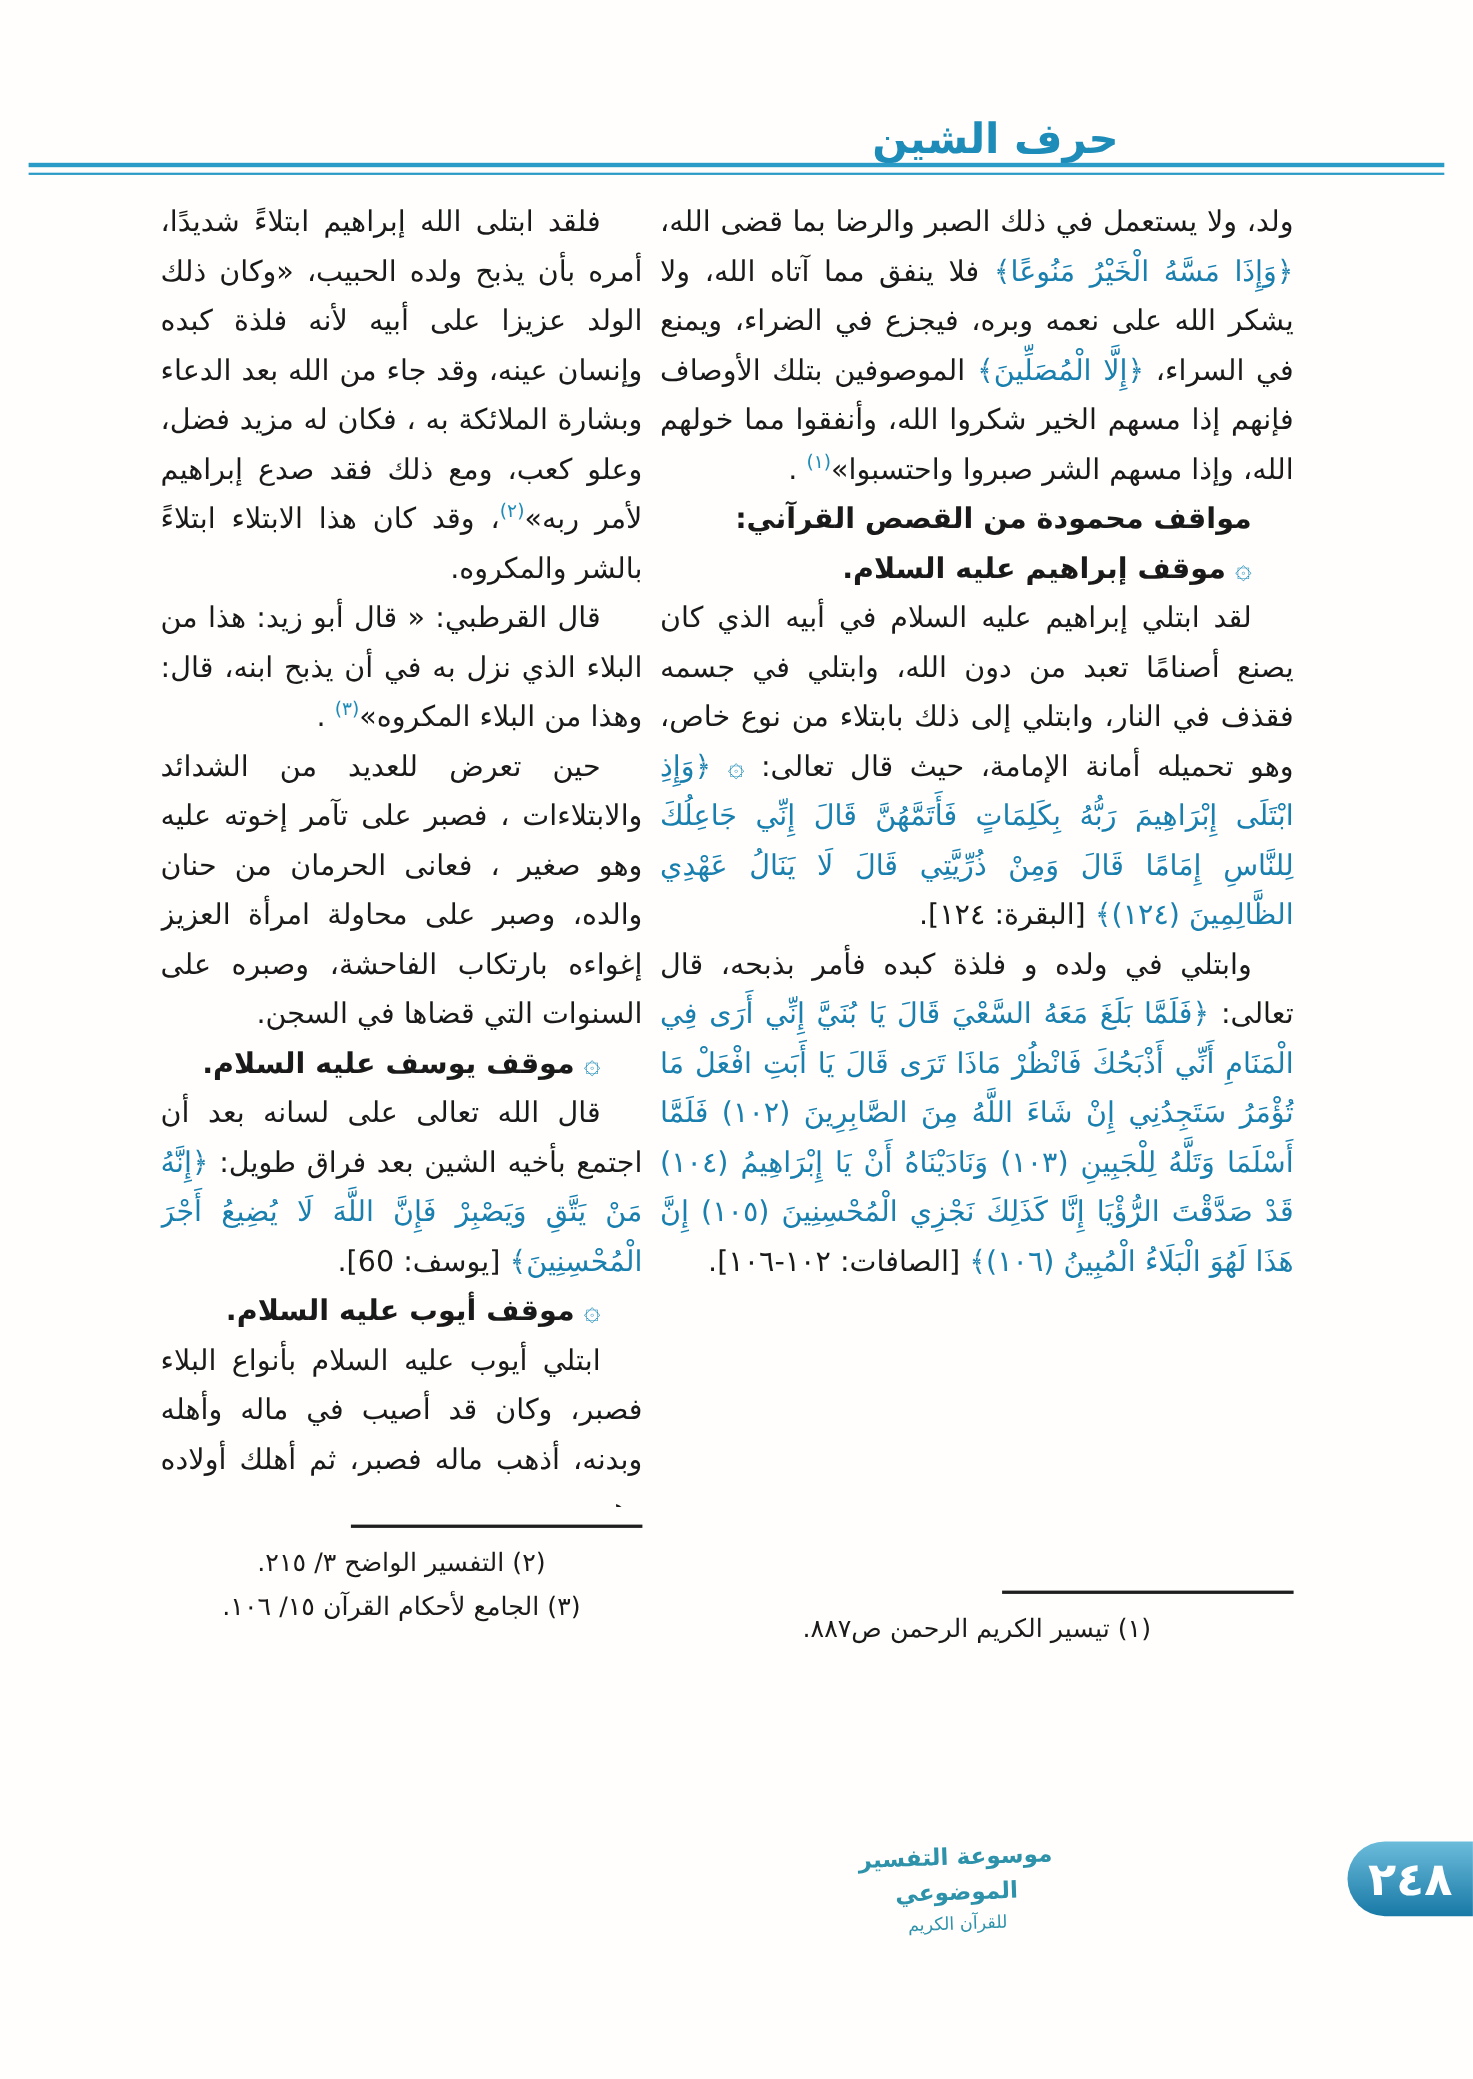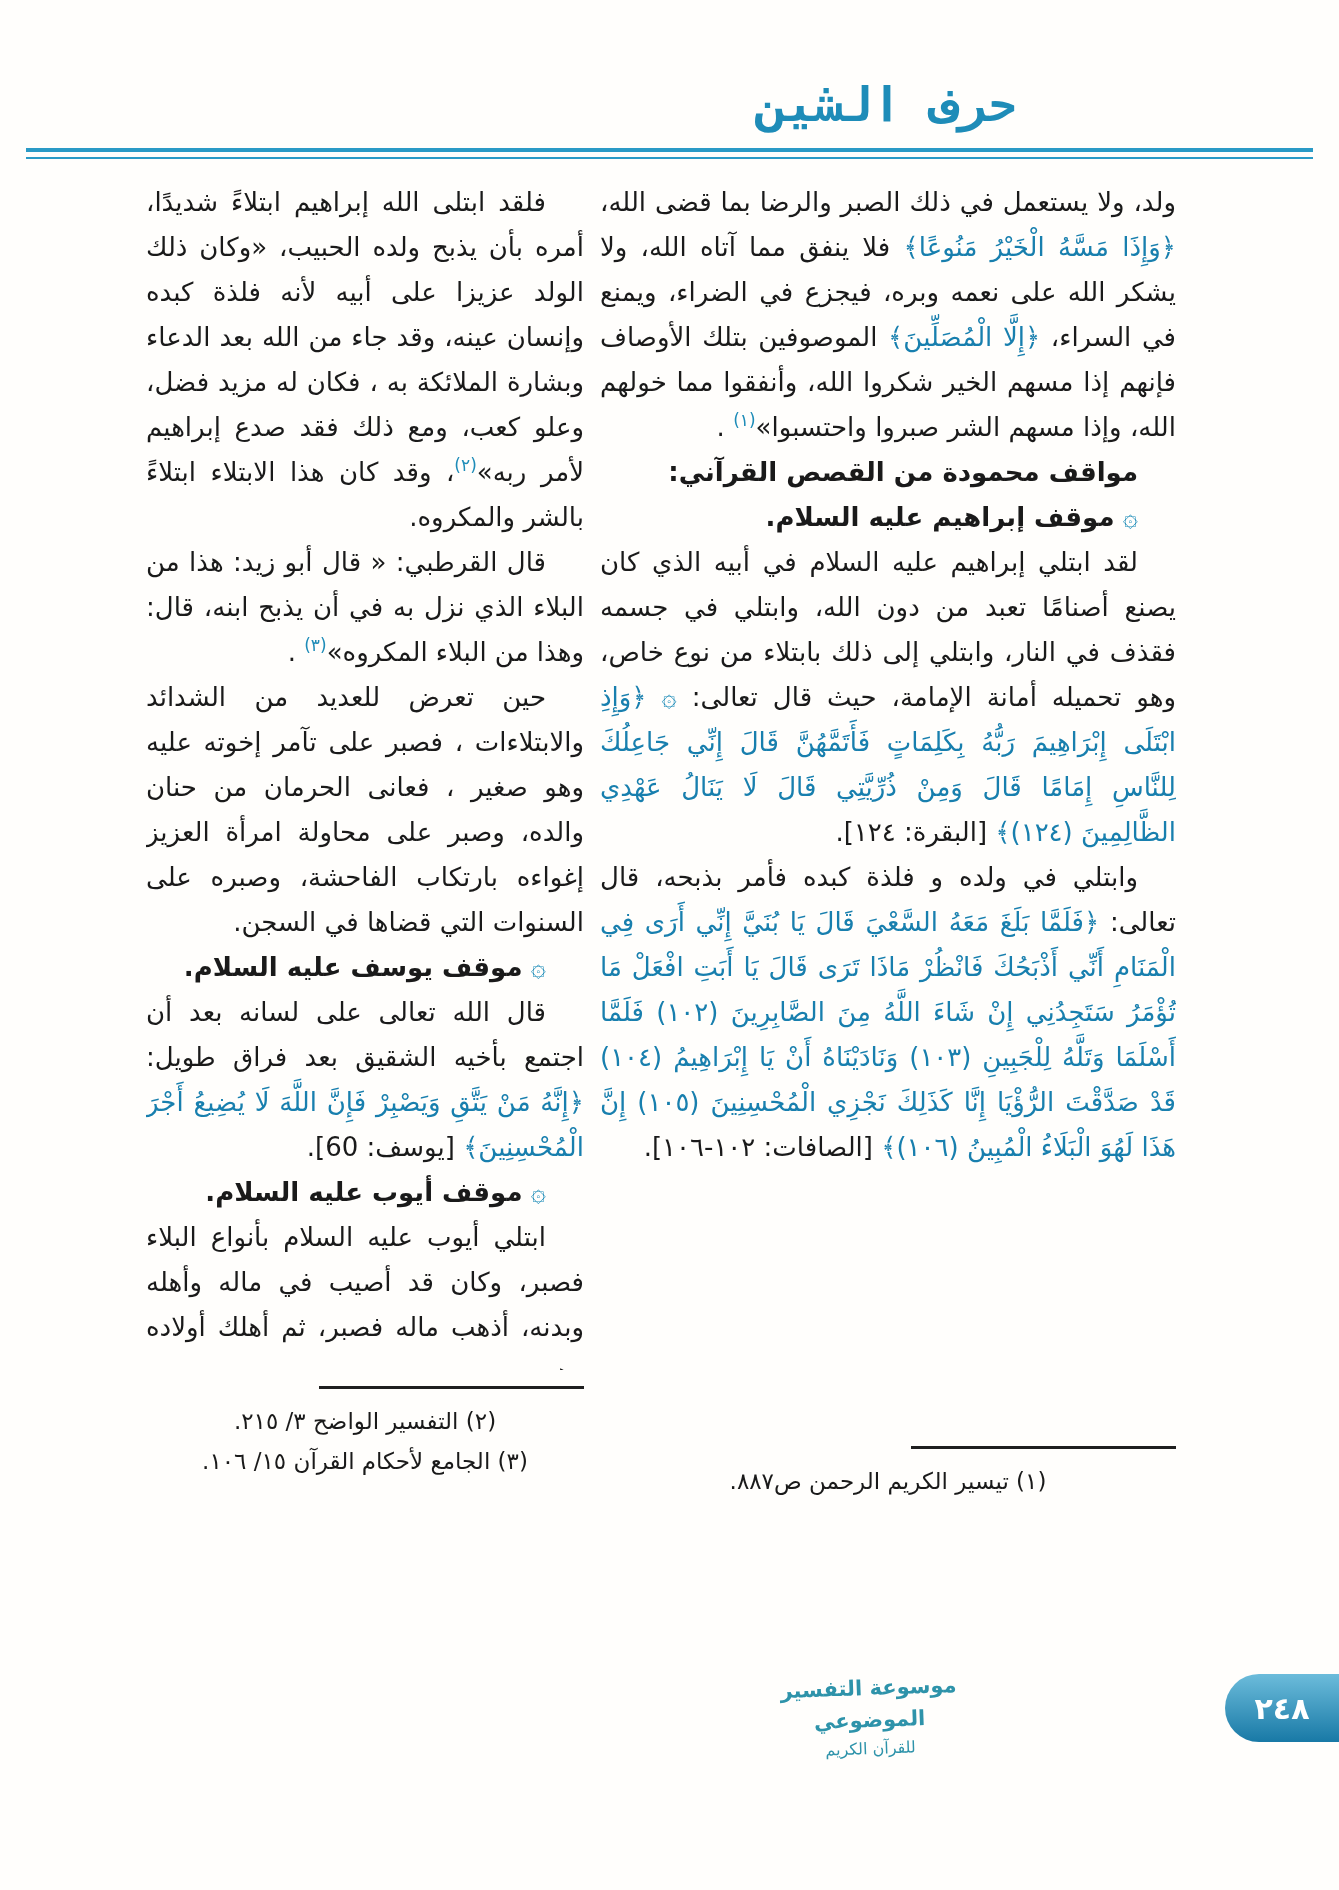--- a/index.html
+++ b/index.html
@@ -9,22 +9,22 @@
     font-family:"DejaVu Sans", sans-serif;
     color:var(--text, #1a1a1a);
   }
   .page {
     position:relative; width:1339px; height:1890px;
     background:#fffefc; direction:rtl; overflow:hidden;
   }
 
   
   .header-title {
-    position:absolute; top:76px; right:322px;
-    font-size:48px; font-weight:bold; color:var(--accent);font-family:Liberation Mono, monospace;
+    position:absolute; top:104px; right:322px;
+    font-size:38px; font-weight:bold; color:var(--accent);
   }
   .rule { position:absolute; left:26px; right:26px; }
   .rule-thick { top:148px; height:4px; background:var(--rule); }
   .rule-thin  { top:157px; height:2px; background:var(--rule); }
 
   
   .content {
     position:absolute; top:180px; right:163px; left:146px;
     display:grid; grid-template-columns:576px 1fr; column-gap:16px;
     direction:rtl;
@@ -66,21 +66,21 @@
   }
   .logo-line1 { font-size:21px; font-weight:bold; line-height:32px; }
   .logo-line2 { font-size:16px; line-height:26px; }
 
   
   .page-badge {
     position:absolute; top:1674px; right:0;
     width:114px; height:68px;
     border-radius:34px 0 0 34px;
     background:linear-gradient(180deg, var(--badge-top), var(--badge-bottom));
-    color:#ffffff; font-size:30px; font-weight:bold;
+    color:#ffffff; font-size:42px; font-weight:bold;
     display:flex; align-items:center; justify-content:center;
   }
 </style>
 </head>
 <body>
 
 <div class="page">
 
   <div class="header-title">حرف الشين</div>
   <div class="rule rule-thick"></div>
@@ -99,21 +99,21 @@
       <div class="footnote-sep"></div>
       <div class="footnote">(١) تيسير الكريم الرحمن ص٨٨٧.</div>
     </div>
 
     <div class="column col-left">
       <div class="col-text">
           <p class="para indent"><span class="seg-normal">فلقد ابتلى الله إبراهيم ابتلاءً شديدًا، أمره بأن يذبح ولده الحبيب، «وكان ذلك الولد عزيزا على أبيه لأنه فلذة كبده وإنسان عينه، وقد جاء من الله بعد الدعاء وبشارة الملائكة به ، فكان له مزيد فضل، وعلو كعب، ومع ذلك فقد صدع إبراهيم لأمر ربه»</span><span class="seg-sup">(٢)</span><span class="seg-normal">، وقد كان هذا الابتلاء ابتلاءً بالشر والمكروه.</span></p>
           <p class="para indent"><span class="seg-normal">قال القرطبي: « قال أبو زيد: هذا من البلاء الذي نزل به في أن يذبح ابنه، قال: وهذا من البلاء المكروه»</span><span class="seg-sup">(٣)</span><span class="seg-normal"> .</span></p>
           <p class="para indent"><span class="seg-normal">حين تعرض للعديد من الشدائد والابتلاءات ، فصبر على تآمر إخوته عليه وهو صغير ، فعانى الحرمان من حنان والده، وصبر على محاولة امرأة العزيز إغواءه بارتكاب الفاحشة، وصبره على السنوات التي قضاها في السجن.</span></p>
           <p class="para indent heading"><span class="seg-star">۞ </span><span class="seg-heading">موقف يوسف عليه السلام.</span></p>
-          <p class="para indent"><span class="seg-normal">قال الله تعالى على لسانه بعد أن اجتمع بأخيه الشقيق بعد فراق طويل: </span><span class="seg-quran">﴿إِنَّهُ مَنْ يَتَّقِ وَيَصْبِرْ فَإِنَّ اللَّهَ لَا يُضِيعُ أَجْرَ الْمُحْسِنِينَ﴾</span><span class="seg-normal"> [يوسف: 60].</span></p>
+          <p class="para indent"><span class="seg-normal">قال الله تعالى على لسانه بعد أن اجتمع بأخيه الشين بعد فراق طويل: </span><span class="seg-quran">﴿إِنَّهُ مَنْ يَتَّقِ وَيَصْبِرْ فَإِنَّ اللَّهَ لَا يُضِيعُ أَجْرَ الْمُحْسِنِينَ﴾</span><span class="seg-normal"> [يوسف: 60].</span></p>
           <p class="para indent heading"><span class="seg-star">۞ </span><span class="seg-heading">موقف أيوب عليه السلام.</span></p>
           <p class="para indent"><span class="seg-normal">ابتلي أيوب عليه السلام بأنواع البلاء فصبر، وكان قد أصيب في ماله وأهله وبدنه، أذهب ماله فصبر، ثم أهلك أولاده وهم</span></p>
         </div>
       <div class="footnote-sep"></div>
       <div class="footnote">(٢) التفسير الواضح ٣/ ٢١٥.</div>
       <div class="footnote">(٣) الجامع لأحكام القرآن ١٥/ ١٠٦.</div>
     </div>
 
   </div>
 

